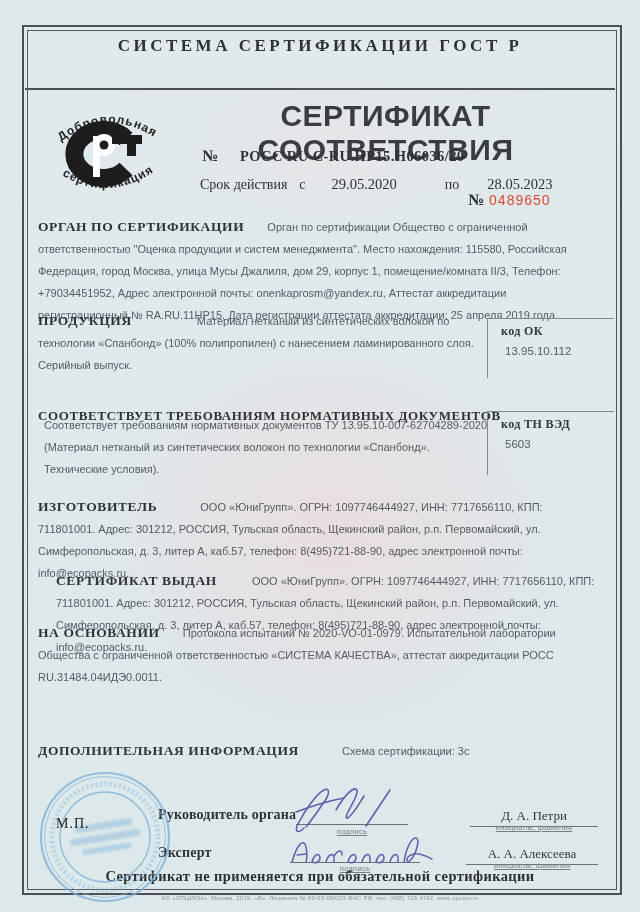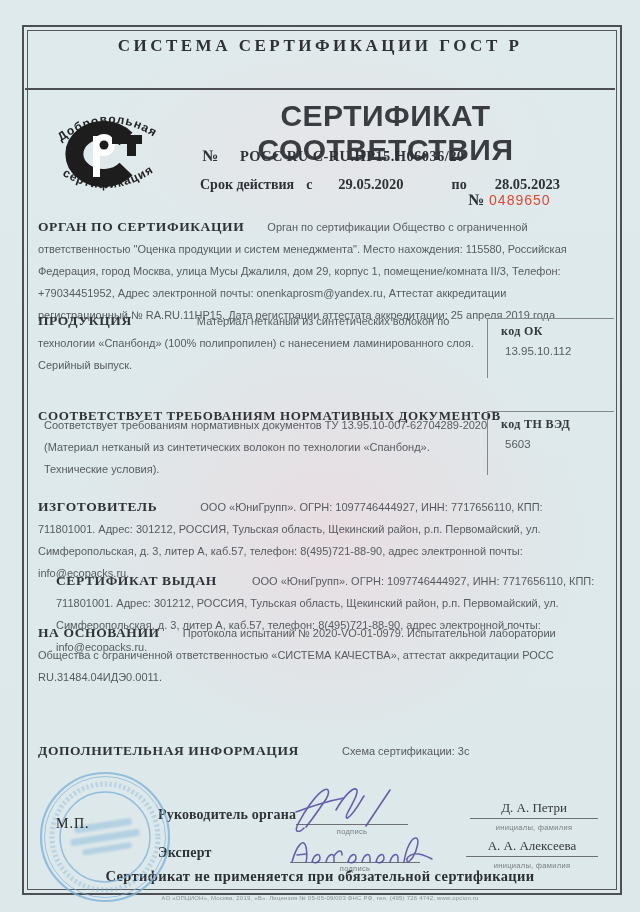--- a/index.html
+++ b/index.html
@@ -16,41 +16,41 @@
   .hdr-l1{margin-top:8px;font-family:"Liberation Serif",serif;font-weight:bold;font-size:17px;letter-spacing:3.5px;color:#2e3136;}
   .hdr-l2{margin-top:4px;font-family:"Liberation Serif",serif;font-weight:bold;font-size:13px;letter-spacing:.5px;color:#2e3136;}
   
   .title{position:absolute;left:163px;top:99px;width:445px;text-align:center;
     font-family:"Liberation Sans",sans-serif;font-weight:bold;font-size:30px;letter-spacing:.5px;color:#393c41;}
   .numrow{position:absolute;left:202px;top:147px;display:flex;align-items:baseline;
     font-family:"Liberation Serif",serif;font-weight:bold;color:#2e3136;}
   .numrow .no{font-size:16px;margin-right:22px;}
   .numrow .val{font-size:14.5px;letter-spacing:.4px;}
   .validity{position:absolute;left:200px;top:176px;display:flex;align-items:baseline;
-    font-family:"Liberation Serif",serif;font-weight:bold;font-size:14px;color:#2e3136;}
+    font-family:"Liberation Serif",serif;font-weight:normal;font-size:14px;color:#2e3136;}
   .validity .d{font-size:14.5px;}
   .blanknum{position:absolute;left:468px;top:191px;display:flex;align-items:center;}
   .blanknum .no{font-family:"Liberation Serif",serif;font-weight:bold;font-size:16px;color:#2e3136;margin-right:5px;}
   .blanknum .digits{font-size:14px;letter-spacing:1px;color:#dd4a31;}
   
   .sec{position:absolute;left:38px;font-size:11px;line-height:22px;color:#565b60;}
   .lbl{font-family:"Liberation Serif",serif;font-weight:bold;font-size:13.5px;color:#2f3338;letter-spacing:.6px;}
   .sec .lbl{margin-right:20px;}
   .sec .lbl.gap-lg{margin-right:62px;}
   .sec .lbl.gap-md{margin-right:40px;}
   .codebox{position:absolute;left:487px;width:127px;border-left:1px solid #85888b;border-top:1px solid #85888b;padding:5px 0 0 13px;box-sizing:border-box;}
   .codebox .clbl{font-family:"Liberation Serif",serif;font-weight:bold;font-size:12px;color:#34383d;letter-spacing:.4px;}
   .codebox .cval{font-size:11.5px;color:#565b60;margin-top:6px;padding-left:4px;}
   .comp-h{position:absolute;left:38px;top:408px;}
   
   .sign-lbl{position:absolute;font-family:"Liberation Serif",serif;font-weight:bold;font-size:14px;color:#2f3338;letter-spacing:.2px;}
   .sigline{position:absolute;border-bottom:1px solid #6d7175;text-align:center;}
-  .caption{position:absolute;font-size:7.5px;color:#787d81;letter-spacing:.3px;text-align:center;}
+  .caption{position:absolute;font-size:7.5px;color:#787d81;letter-spacing:.3px;text-align:center;text-decoration:underline;}
   .nameline{position:absolute;border-bottom:1px solid #6d7175;text-align:center;
-    font-family:"Liberation Serif",serif;font-size:13px;color:#34383d;padding-bottom:2px;}
+    font-family:"Liberation Serif",serif;font-size:13px;color:#34383d;padding-bottom:2px;margin-top:8px;}
   .mp{position:absolute;left:56px;top:816px;font-family:"Liberation Serif",serif;font-size:14px;color:#222;letter-spacing:1px;z-index:7;}
   .footnote{position:absolute;left:25px;top:868px;width:590px;text-align:center;
     font-family:"Liberation Serif",serif;font-weight:bold;font-size:14.5px;letter-spacing:.4px;color:#2c2f34;}
   .imprint{position:absolute;left:0;top:895px;width:640px;text-align:center;font-size:6px;color:#8e9397;letter-spacing:.2px;}
   .logo{position:absolute;left:42px;top:94px;z-index:2;}
   .stamp{position:absolute;left:30px;top:762px;z-index:6;pointer-events:none;}
   .sig-svg{position:absolute;z-index:4;}
 </style>
 </head>
 <body>

